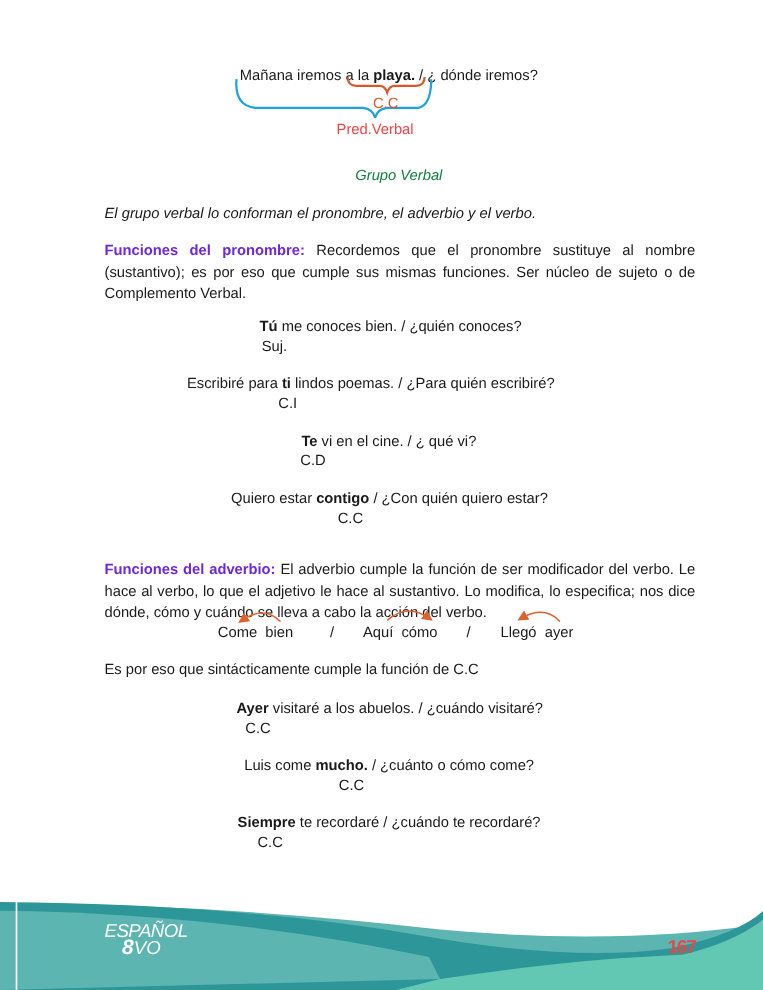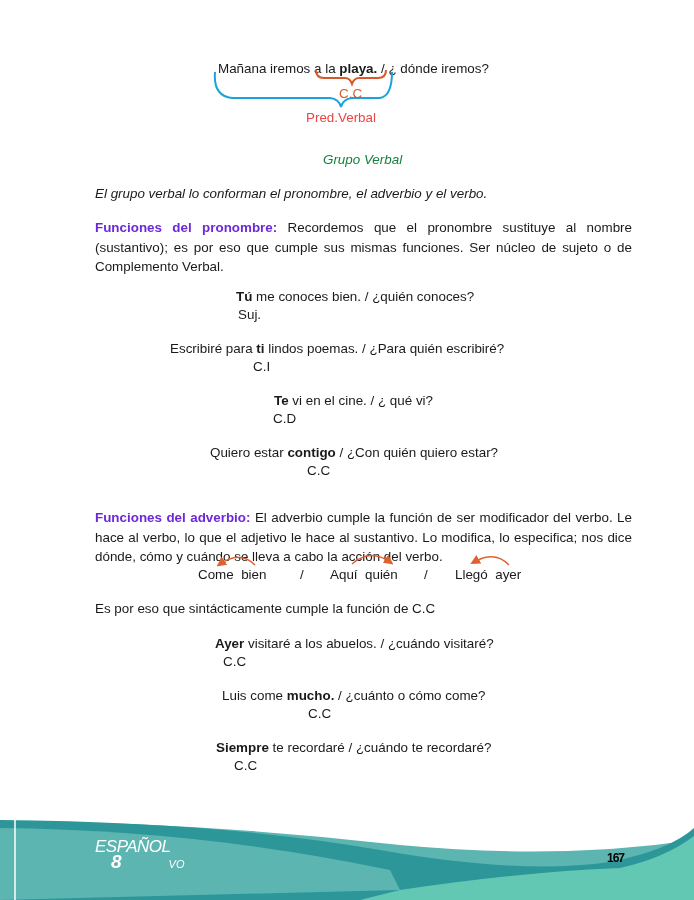--- a/index.html
+++ b/index.html
@@ -60,21 +60,21 @@
     <marker id="ah" markerWidth="7" markerHeight="7" refX="4" refY="3.5" orient="auto">
       <path d="M0 0 L7 3.5 L0 7 Z" fill="#e0612f"></path>
     </marker>
   </defs>
   <path d="M255 15 Q240 0 220 14" fill="none" stroke="#e0612f" stroke-width="1.4" marker-end="url(#ah)"></path>
   <path d="M352 14 Q370 -2 390 12" fill="none" stroke="#e0612f" stroke-width="1.4" marker-end="url(#ah)"></path>
   <path d="M509 15 Q495 0 474 12" fill="none" stroke="#e0612f" stroke-width="1.4" marker-end="url(#ah)"></path>
 </svg>
 <div class="abs label-bold" style="left:198px; top:567px; white-space:pre;">Come  bien</div>
 <div class="abs label-bold" style="left:300px; top:567px;">/</div>
-<div class="abs label-bold" style="left:330px; top:567px; white-space:pre;">Aquí  quién</div>
+<div class="abs label-bold" style="left:330px; top:567px; white-space:pre;">Aquí  cómo</div>
 <div class="abs label-bold" style="left:424px; top:567px;">/</div>
 <div class="abs label-bold" style="left:455px; top:567px; white-space:pre;">Llegó  ayer</div>
 
 <div class="abs" style="left:95px; top:601px;">Es por eso que sintácticamente cumple la función de C.C</div>
 
 <div class="abs" style="left:215px; top:636px;"><b>Ayer</b><span> visitaré a los abuelos.  /  ¿cuándo visitaré?</span></div>
 <div class="abs label-bold" style="left:223px; top:654px;">C.C</div>
 
 <div class="abs" style="left:222px; top:688px;"><span>Luis come </span><b>mucho.</b><span>  /  ¿cuánto o cómo come?</span></div>
 <div class="abs label-bold" style="left:308px; top:706px;">C.C</div>
@@ -84,15 +84,15 @@
 
 <svg width="694" height="100" style="left:0;top:800px;">
   <path d="M0 21 L0 100 L694 100 L694 40 Q560 60 400 45 Q200 22 0 21 Z" fill="#5cb5b1"></path>
   <path d="M0 20 Q220 22 380 50 Q520 75 610 62 Q670 50 694 28 L694 100 L0 100 Z" fill="#2c9699"></path>
   <path d="M0 28 Q200 30 390 70 L400 90 L0 100 Z" fill="#5cb5b1"></path>
   <path d="M400 90 Q520 72 620 68 Q665 58 694 36 L694 100 L360 100 Z" fill="#62c8b4"></path>
   <line x1="15" y1="20" x2="15" y2="100" stroke="#ffffff" stroke-width="1.5"></line>
 </svg>
 <div class="footer-text" style="left:95px; top:837px; font-size:17px; letter-spacing:-0.5px;">ESPAÑOL</div>
 <div class="footer-text" style="left:111px; top:851px;">
-  <span style="font-size:19px; font-weight:bold;">8</span><span style="font-size:11px;margin-left:47px;">VO</span>
+  <span style="font-size:19px; font-weight:bold;">8</span><span style="font-size:17px;">VO</span>
 </div>
-<div class="abs" style="left:607px; top:851px; color:#000000; font-weight:bold; font-size:12px; letter-spacing:-1px;">167</div>
+<div class="abs" style="left:607px; top:851px; color:#ef4444; font-weight:bold; font-size:17px; letter-spacing:-1px;">167</div>
 
 </body></html>

